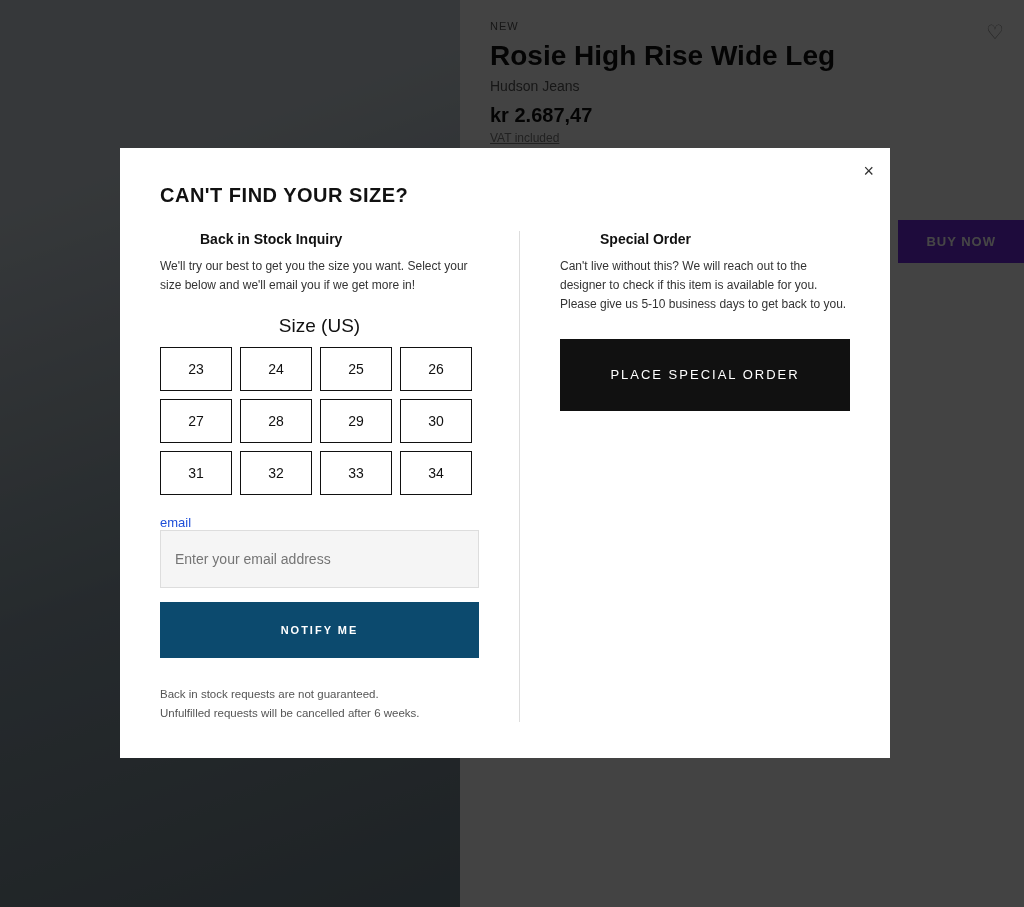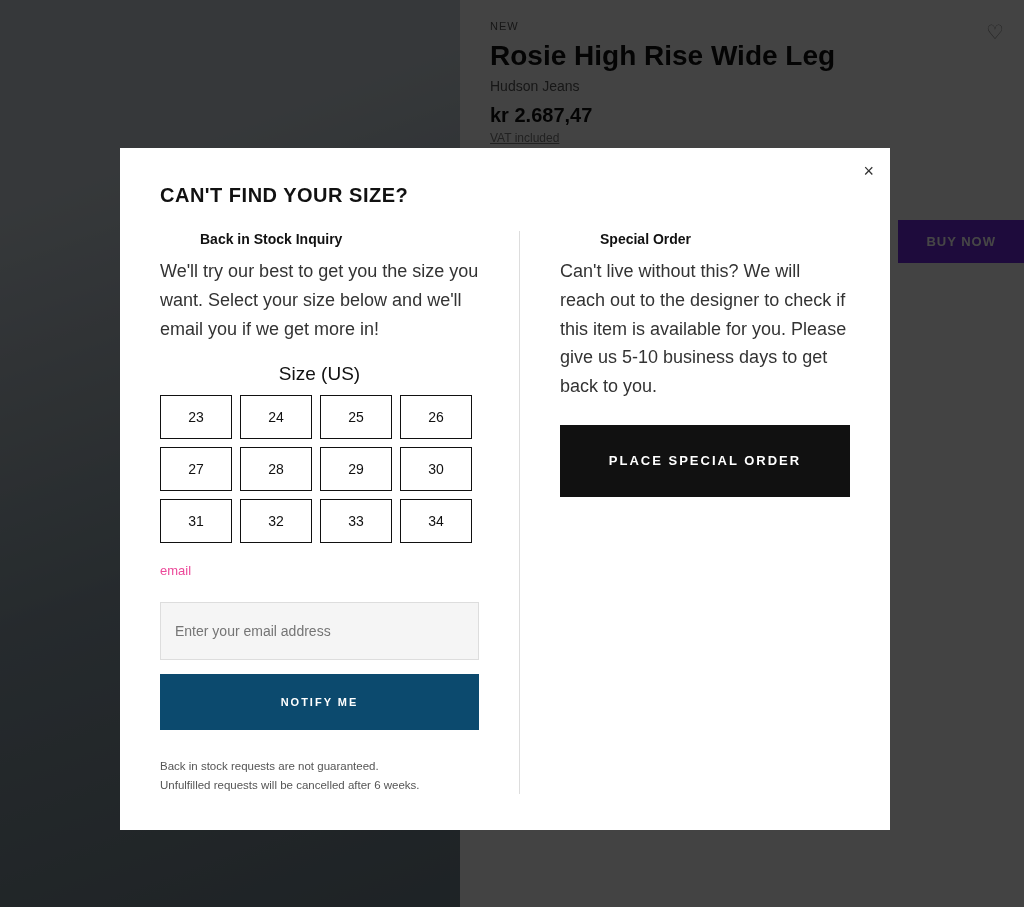--- a/index.html
+++ b/index.html
@@ -187,21 +187,21 @@
 
     .section-title {
       font-size: 14px;
       font-weight: bold;
       color: #111;
       margin-bottom: 10px;
       padding-left: 40px;
     }
 
     .section-desc {
-      font-size: 18px;
+      font-size: 12px;
       color: #333;
       line-height: 1.6;
       margin-bottom: 20px;
     }
 
     .size-label {
       font-size: 19px;
       color: #111;
       margin-bottom: 10px;
       text-align: center;
@@ -221,22 +221,22 @@
       font-size: 14px;
       color: #111;
       cursor: pointer;
       display: flex;
       align-items: center;
       justify-content: center;
     }
 
     .email-label {
       font-size: 13px;
-      color: #ec4899;
-      margin-bottom: 24px;
+      color: #1d4ed8;
+      margin-bottom: 0;
     }
 
     .email-input {
       width: 100%;
       height: 58px;
       padding: 0 14px;
       border: 1.5px solid #ddd;
       background: #f5f5f5;
       font-size: 14px;
       color: #999;
@@ -263,21 +263,21 @@
       line-height: 1.6;
     }
 
     .special-order-btn {
       width: 100%;
       height: 72px;
       background: #111;
       color: #fff;
       border: none;
       font-size: 13px;
-      font-weight: bold;
+      font-weight: normal;
       letter-spacing: 2px;
       cursor: pointer;
       margin-top: 4px;
     }
 
     .divider-v {
       width: 1px;
       background: #ddd;
       margin: 0 0;
       align-self: stretch;

